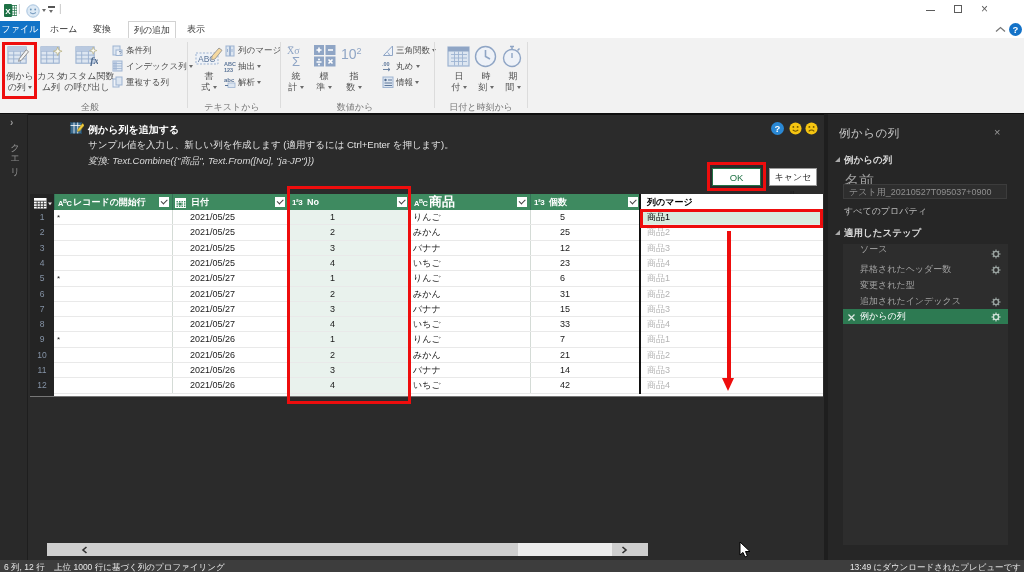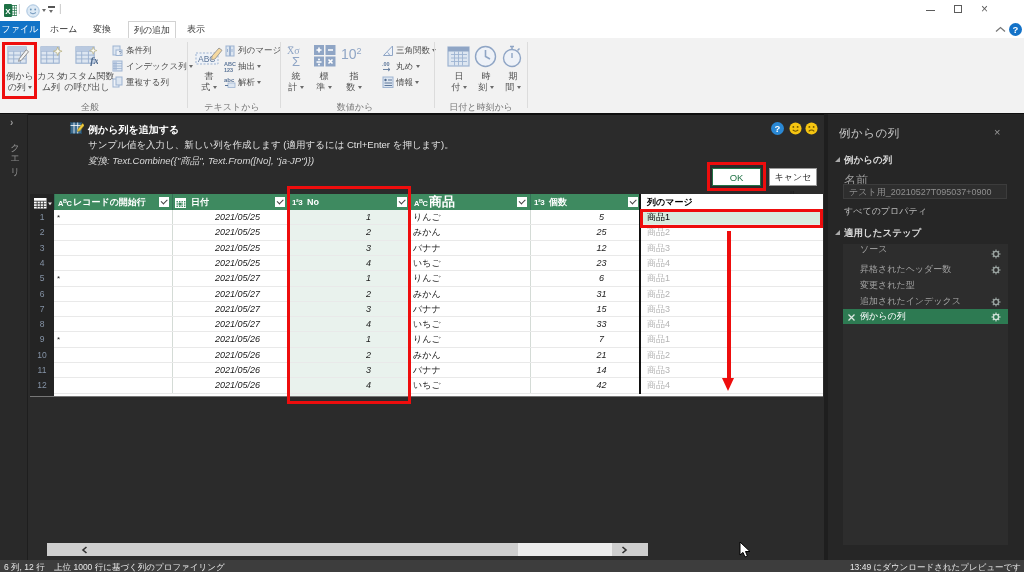--- a/index.html
+++ b/index.html
@@ -14,21 +14,21 @@
 .grplabel{font-size:9px;color:#777;top:100.5px;text-align:center}
 .gdiv{top:42px;width:1px;height:66px;background:#dcdcdc}
 .bigtxt{font-size:9px;color:#4d4d4d;text-align:center;line-height:10.6px;white-space:nowrap}
 .smltxt{font-size:8.5px;color:#4d4d4d;white-space:nowrap}
 .carD{display:inline-block;width:0;height:0;border-left:2.5px solid transparent;border-right:2.5px solid transparent;border-top:3px solid #6b6b6b;vertical-align:1px}
 .sidebar{left:0;top:114px;width:28px;height:446px;background:#292929;border-right:1px solid #1e1e1e}
 .hdrgreen{background:#3e8a60;color:#fff}
 .chk{position:absolute;width:10px;height:10px;background:#fff;top:2.5px}
 .chk:after{content:"";position:absolute;left:2px;top:2px;width:5px;height:2.5px;border-left:1.5px solid #444;border-bottom:1.5px solid #444;transform:rotate(-45deg)}
 .cell{position:absolute;font-size:9px;color:#1a1a1a;line-height:15.3px;white-space:nowrap}
-.num{font-style:italic;text-align:center}
+.num{text-align:left}
 .redbox{position:absolute;border:3px solid #ee0d0d;z-index:50}
 .steptxt{font-size:9px;color:#a3a3a3;line-height:15.8px;white-space:nowrap}
 .ptri{width:0;height:0;border-bottom:5px solid #aaa;border-left:5px solid transparent}
 </style></head><body>
 <div class="a titlebar">
 <svg class="a" style="left:4px;top:4px" width="13" height="13" viewBox="0 0 13 13">
 <rect x="0" y="0" width="8" height="13" rx="1" fill="#1e7145"></rect>
 <rect x="8" y="1.5" width="5" height="10" fill="#fff" stroke="#1e7145" stroke-width="0.8"></rect>
 <path d="M8 4h5M8 6.5h5M8 9h5M10.5 1.5v10" stroke="#1e7145" stroke-width="0.7"></path>
 <text x="4" y="9.6" font-size="8" font-weight="bold" fill="#fff" text-anchor="middle" font-family="Liberation Sans">X</text>
@@ -377,21 +377,21 @@
   </svg>
 <div class="a" style="left:0;top:560px;width:1024px;height:12px;background:#3d3d3d"></div>
 <div class="a" style="left:4px;top:561.5px;font-size:8.5px;color:#e8e8e8">6 列, 12 行&nbsp;&nbsp;&nbsp;&nbsp;上位 1000 行に基づく列のプロファイリング</div>
 <div class="a" style="right:3px;top:561.5px;font-size:8.5px;color:#e8e8e8">13:49 にダウンロードされたプレビューです</div>
 <div class="a" style="left:824px;top:114px;width:4px;height:446px;background:#1e1e1e"></div>
 <div class="a" style="left:828px;top:114px;width:196px;height:446px;background:#262626"></div>
 <div class="a" style="left:839px;top:126px;font-size:11.5px;color:#c8c8c8;letter-spacing:0.5px">例からの列</div>
 <div class="a" style="left:994px;top:126px;font-size:11px;color:#9a9a9a">×</div>
 <div class="a ptri" style="left:835px;top:157px"></div>
 <div class="a" style="left:844px;top:154px;font-size:9.5px;font-weight:bold;color:#dadada">例からの列</div>
-<div class="a" style="left:844px;top:171.5px;font-size:12px;color:#9d9d9d">名前</div>
+<div class="a" style="left:844px;top:171.5px;font-size:15px;color:#9d9d9d">名前</div>
 <div class="a" style="left:843px;top:183.5px;width:164px;height:15.5px;background:#2e2e2e;border:1px solid #3c3c3c;font-size:9px;color:#8f8f8f;line-height:14px;padding-left:5px;white-space:nowrap;overflow:hidden">テスト用_20210527T095037+0900</div>
 <div class="a" style="left:844px;top:204.5px;font-size:9px;color:#bcbcbc">すべてのプロパティ</div>
 <div class="a ptri" style="left:835px;top:230px"></div>
 <div class="a" style="left:844px;top:227px;font-size:9.5px;font-weight:bold;color:#dadada">適用したステップ</div>
 <div class="a" style="left:843px;top:243.5px;width:165px;height:301px;background:#2d2d2d"></div>
 <div class="a steptxt" style="left:860px;top:242px">ソース</div>
 <svg class="a" style="left:991px;top:249.4px" width="10" height="10" viewBox="0 0 10 10">
     <g fill="none" stroke="#9aa3a0" stroke-width="1.4">
       <circle cx="5" cy="5" r="2.6"></circle>
       <path d="M5 .4v2M5 7.6v2M.4 5h2M7.6 5h2M1.8 1.8l1.4 1.4M6.8 6.8l1.4 1.4M8.2 1.8L6.8 3.2M3.2 6.8L1.8 8.2" stroke-width="1.1"></path>

